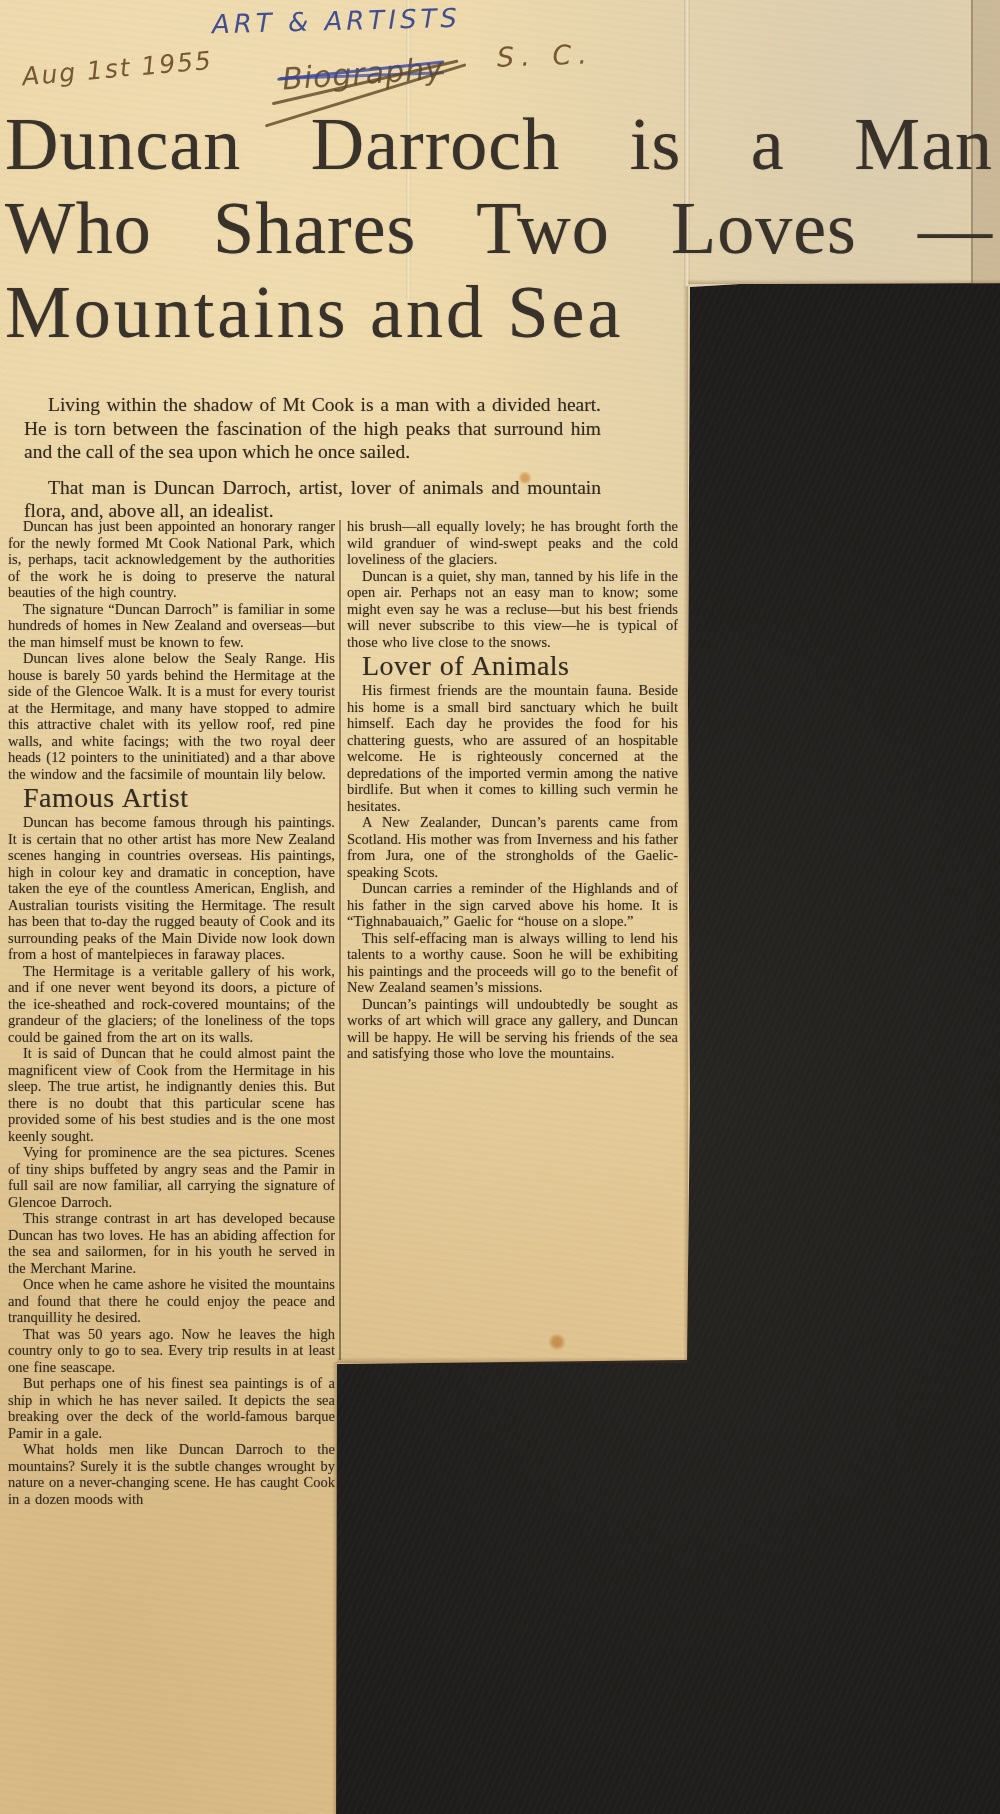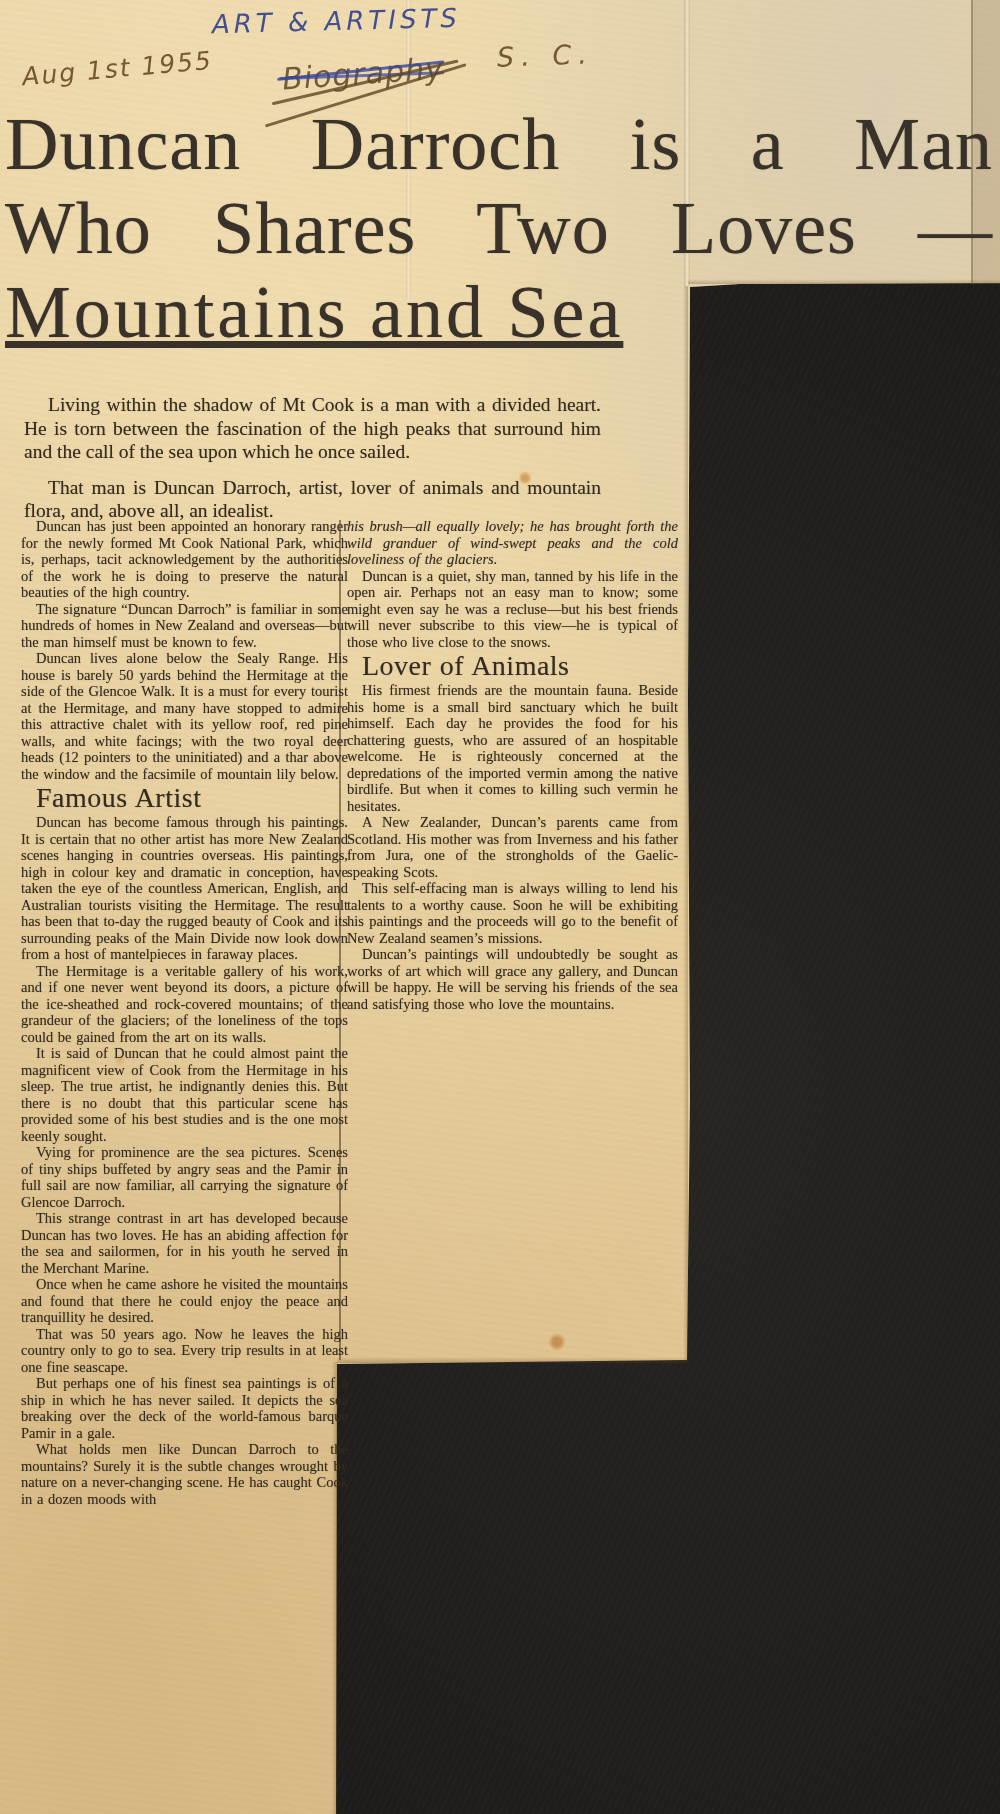--- a/index.html
+++ b/index.html
@@ -58,31 +58,31 @@
   .strike.b2 { left:-2%; top:52%; width:102%; height:2.5px; background:#36459b; transform:rotate(2deg); opacity:.7; }
   .strike.n1 { left:-8%; top:72%; width:118%; height:2.5px; background:#5e4625; transform:rotate(-9deg); opacity:.8; }
   .strike.n2 { left:-14%; top:108%; width:130%; height:2.5px; background:#5e4625; transform:rotate(-13deg); opacity:.8; }
 
   
   .print { color:#342b1f; text-shadow:0 0 1px rgba(60,45,25,.4); }
   .headline { position:absolute; left:5px; top:102px; width:988px; }
   .headline .hl { font-size:74px; line-height:84px; font-weight:normal; color:#38322a;
      text-shadow:0 0 1px rgba(40,32,20,.5); text-align:justify; text-align-last:justify;
      letter-spacing:1px; }
-  .headline .hl.last { text-align:right; text-align-last:left; letter-spacing:3px;text-decoration:underline; }
+  .headline .hl.last { text-align:right; text-align-last:left; letter-spacing:3px; }
 
   .intro { position:absolute; left:12px; top:381px; width:601px;
      font-size:19.5px; line-height:23.5px; text-align:justify; }
   .intro p { margin:12px; text-indent:24px; }
 
   .col { position:absolute; top:518px; font-size:14.5px; line-height:16.5px;
      text-align:justify; overflow:hidden; word-spacing:1px; }
   .col p { margin:0; text-indent:15px; }
-  .col p.noindent { text-indent:0;font-style:italic; }
-  .col-left  { left:8px;  width:327px; height:1296px;margin-left:13px; }
+  .col p.noindent { text-indent:0; }
+  .col-left  { left:8px;  width:327px; height:1296px; }
   .col-right { left:347px; width:331px; height:842px; }
   .subhead { font-size:28px; line-height:32px; font-weight:normal; letter-spacing:.5px;
      margin:11px 0 7px 0; text-indent:0; text-align:left; color:#332c22; }
   .divider { position:absolute; left:339px; top:520px; width:2px; height:840px;
      background:rgba(70,54,34,.55); }
 </style>
 </head>
 <body>
 
 <div class="scene">
@@ -136,17 +136,18 @@
     <p>But perhaps one of his finest sea paintings is of a ship in which he has never sailed.  It depicts the sea breaking over the deck of the world-famous barque Pamir in a gale.</p>
     <p>What holds men like Duncan Darroch to the mountains?  Surely it is the subtle changes wrought by nature on a never-changing scene.  He has caught Cook in a dozen moods with</p>
   </div>
 
   <div class="col col-right print">
     <p class="noindent">his brush—all equally lovely; he has brought forth the wild granduer of wind-swept peaks and the cold loveliness of the glaciers.</p>
     <p>Duncan is a quiet, shy man, tanned by his life in the open air.  Perhaps not an easy man to know; some might even say he was a recluse—but his best friends will never subscribe to this view—he is typical of those who live close to the snows.</p>
     <p class="subhead">Lover of Animals</p>
     <p>His firmest friends are the mountain fauna.  Beside his home is a small bird sanctuary which he built himself.  Each day he provides the food for his chattering guests, who are assured of an hospitable welcome. He is righteously concerned at the depredations of the imported vermin among the native birdlife.  But when it comes to killing such vermin he hesitates.</p>
     <p>A New Zealander, Duncan’s parents came from Scotland. His mother was from Inverness and his father from Jura, one of the strongholds of the Gaelic-speaking Scots.</p>
+    <p>Duncan carries a reminder of the Highlands and of his father in the sign carved above his home.  It is “Tighnabauaich,” Gaelic for “house on a slope.”</p>
     <p>This self-effacing man is always willing to lend his talents to a worthy cause. Soon he will be exhibiting his paintings and the proceeds will go to the benefit of New Zealand seamen’s missions.</p>
     <p>Duncan’s paintings will undoubtedly be sought as works of art which will grace any gallery, and Duncan will be happy. He will be serving his friends of the sea and satisfying those who love the mountains.</p>
   </div>
 
 </div>
 
 </body></html>

